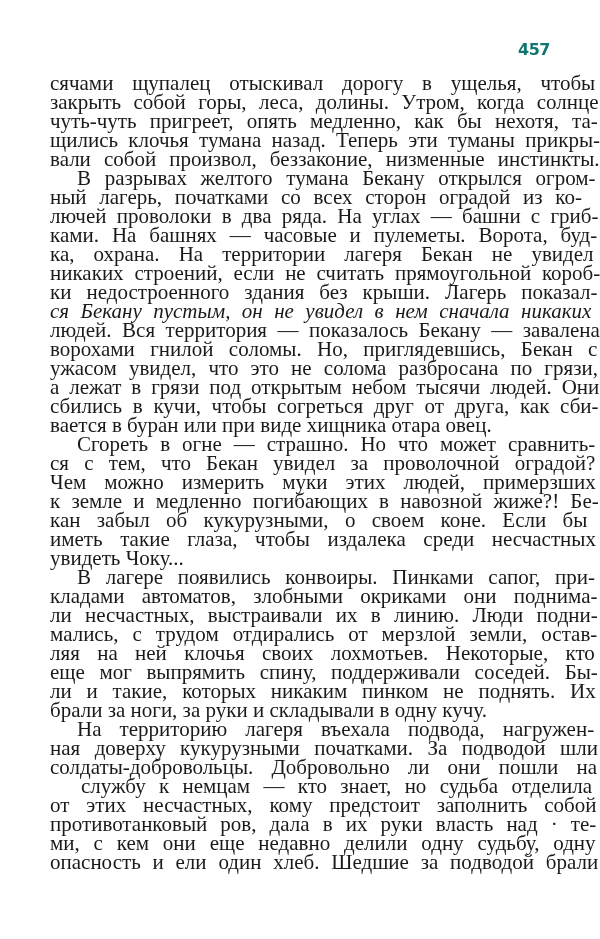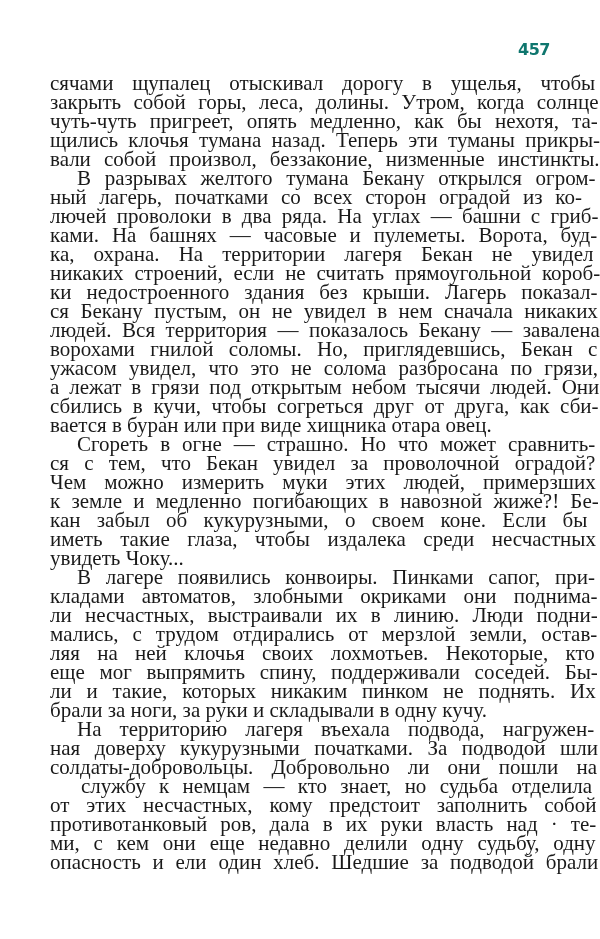--- a/index.html
+++ b/index.html
@@ -63,21 +63,21 @@
     <div class="line"><span class="line-inner" style="word-spacing: 7.96429px;">чуть-чуть пригреет, опять медленно, как бы нехотя, та-</span></div>
     <div class="line"><span class="line-inner" style="word-spacing: 5.05804px;">щились клочья тумана назад. Теперь эти туманы прикры-</span></div>
     <div class="line"><span class="line-inner" style="word-spacing: 7.80625px;">вали собой произвол, беззаконие, низменные инстинкты.</span></div>
     <div class="line indent"><span class="line-inner" style="word-spacing: 8.44792px;">В разрывах желтого тумана Бекану открылся огром-</span></div>
     <div class="line"><span class="line-inner" style="word-spacing: 7.48242px;">ный лагерь, початками со всех сторон оградой из ко-</span></div>
     <div class="line"><span class="line-inner" style="word-spacing: 5.00156px;">лючей проволоки в два ряда. На углах — башни с гриб-</span></div>
     <div class="line"><span class="line-inner" style="word-spacing: 7.65234px;">ками. На башнях — часовые и пулеметы. Ворота, буд-</span></div>
     <div class="line"><span class="line-inner" style="word-spacing: 13.7879px;">ка, охрана. На территории лагеря Бекан не увидел</span></div>
     <div class="line"><span class="line-inner" style="word-spacing: 5.52604px;">никаких строений, если не считать прямоугольной короб-</span></div>
     <div class="line"><span class="line-inner" style="word-spacing: 9.73698px;">ки недостроенного здания без крыши. Лагерь показал-</span></div>
-    <div class="line"><span class="line-inner" style="word-spacing: 6.18924px;">ся Бекану пустым, он не увидел в нем сначала никаких</span></div>
+    <div class="line"><span class="line-inner" style="word-spacing: 6.18924px; font-style: italic;">ся Бекану пустым, он не увидел в нем сначала никаких</span></div>
     <div class="line"><span class="line-inner" style="word-spacing: 5.20536px;">людей. Вся территория — показалось Бекану — завалена</span></div>
     <div class="line"><span class="line-inner" style="word-spacing: 10.1224px;">ворохами гнилой соломы. Но, приглядевшись, Бекан с</span></div>
     <div class="line"><span class="line-inner" style="word-spacing: 6.89648px;">ужасом увидел, что это не солома разбросана по грязи,</span></div>
     <div class="line"><span class="line-inner" style="word-spacing: 4.63715px;">а лежат в грязи под открытым небом тысячи людей. Они</span></div>
     <div class="line"><span class="line-inner" style="word-spacing: 5.46181px;">сбились в кучи, чтобы согреться друг от друга, как сби-</span></div>
     <div class="line last"><span class="line-inner">вается в буран или при виде хищника отара овец.</span></div>
     <div class="line indent"><span class="line-inner" style="word-spacing: 6.72852px;">Сгореть в огне — страшно. Но что может сравнить-</span></div>
     <div class="line"><span class="line-inner" style="word-spacing: 9.94922px;">ся с тем, что Бекан увидел за проволочной оградой?</span></div>
     <div class="line"><span class="line-inner" style="word-spacing: 12.7891px;">Чем можно измерить муки этих людей, примерзших</span></div>
     <div class="line"><span class="line-inner" style="word-spacing: 5.94727px;">к земле и медленно погибающих в навозной жиже?! Бе-</span></div>

